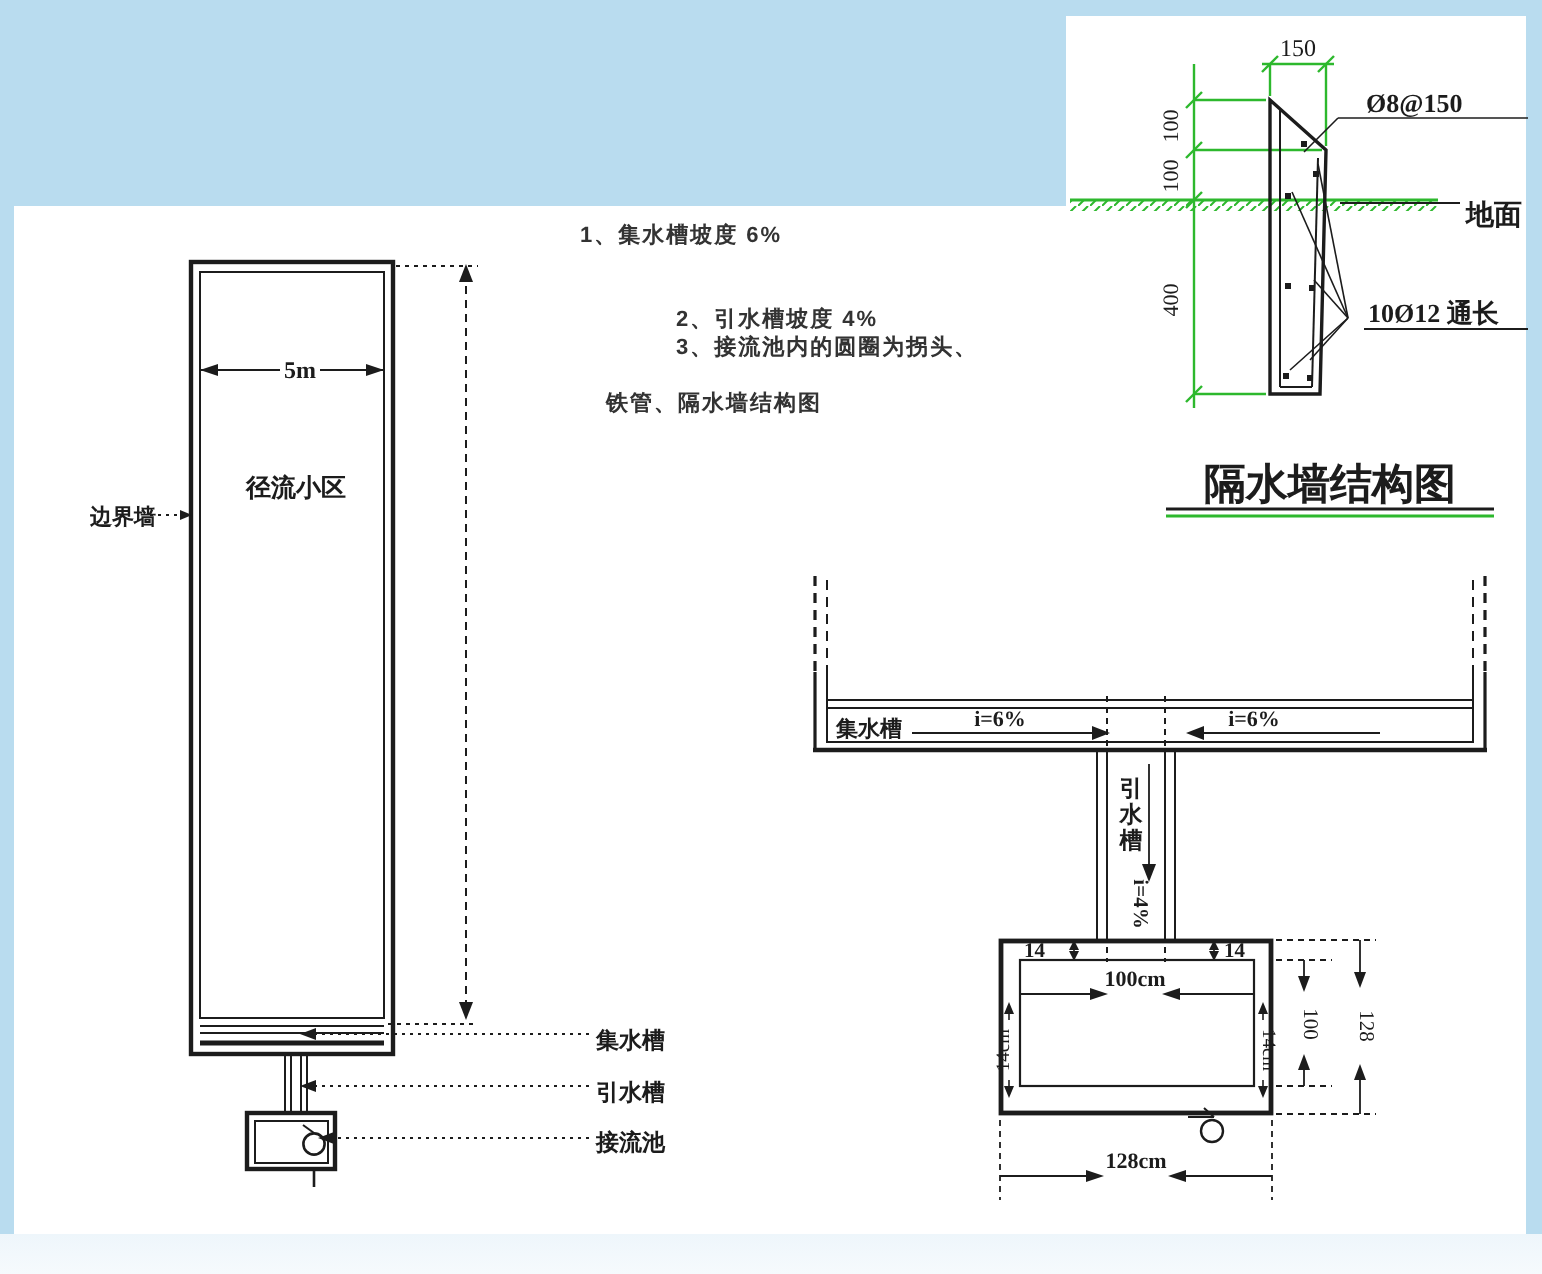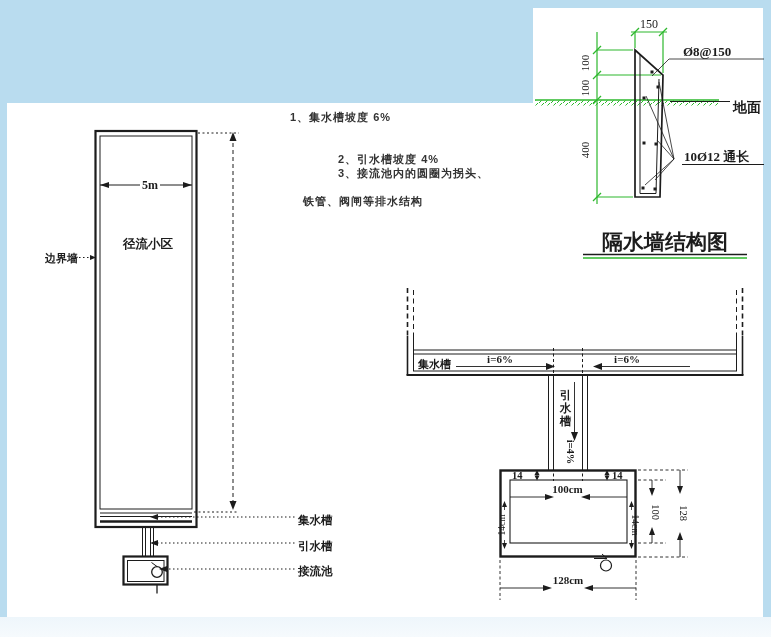--- a/index.html
+++ b/index.html
@@ -24,21 +24,21 @@
 <body>
 
 <div class="stage">
   <div class="panel main"></div>
   <div class="panel topright"></div>
   <div class="strip-bottom"></div>
 
   <div class="note-line" style="left:290px;top:110px;">1、集水槽坡度 6%</div>
   <div class="note-line" style="left:290px;top:152px;margin-left:48px;">2、引水槽坡度 4%</div>
   <div class="note-line" style="left:290px;top:166px;margin-left:48px;">3、接流池内的圆圈为拐头、</div>
-  <div class="note-line" style="left:303px;top:194px;">铁管、阀闸等排水结构</div>
+  <div class="note-line" style="left:303px;top:194px;">铁管、隔水墙结构图</div>
 
   <svg style="left:533px;top:8px;" width="232" height="256" viewBox="0 0 232 256">
     <defs>
       <pattern id="hatchG" width="6" height="5" patternUnits="userSpaceOnUse">
         <line x1="0" y1="5" x2="5" y2="0" stroke="#2db82d" stroke-width="1"></line>
       </pattern>
     </defs>
 
     <g stroke="#2db82d" stroke-width="1.2">
       <line x1="98" y1="24" x2="134" y2="24"></line>

